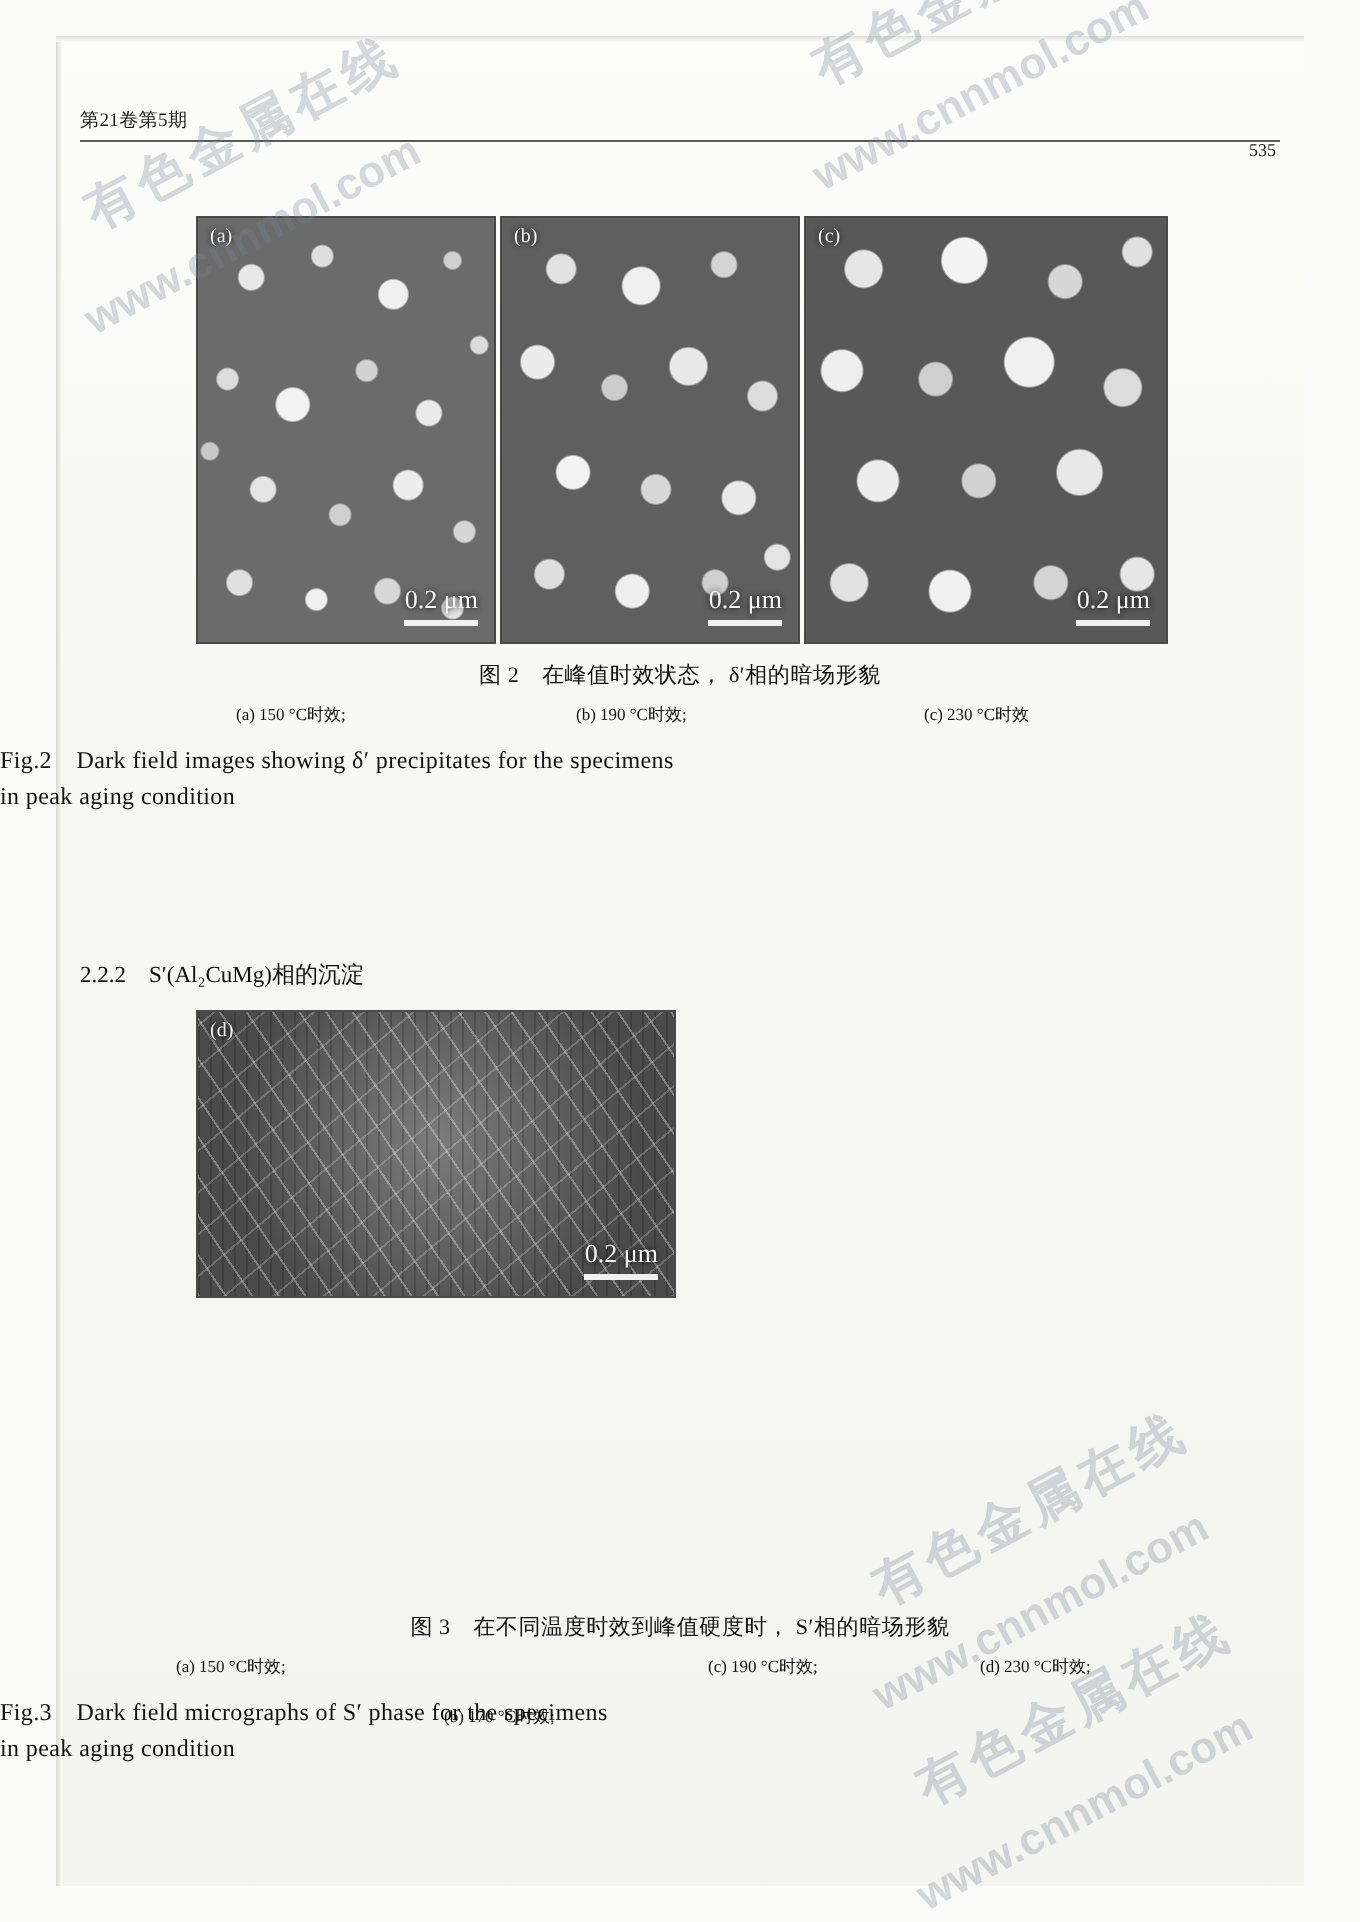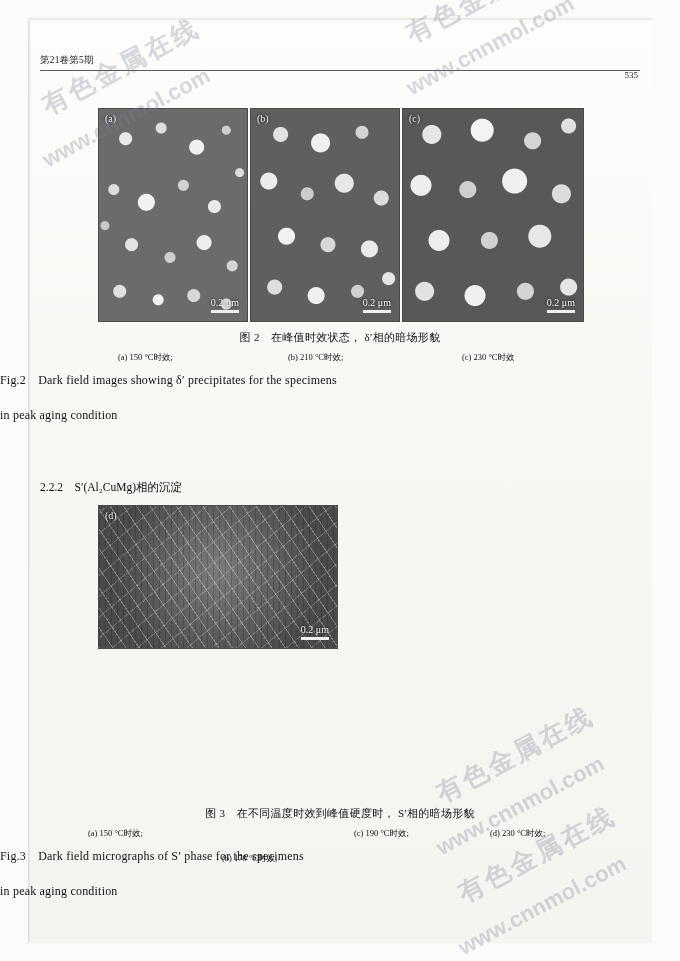--- a/index.html
+++ b/index.html
@@ -114,21 +114,21 @@
       radial-gradient(circle at 68% 86%, #d4d4d4 0 8px, transparent 9px),
       radial-gradient(circle at 92% 84%, #e6e6e6 0 8px, transparent 9px);
   }
   .panel-tag{
     position:absolute;left:6px;top:4px;
     color:#f2f2f2;font-size:10px;font-family:"Liberation Serif", serif;
     text-shadow:0 0 3px #000;
   }
   .scalebar{
     position:absolute;right:8px;bottom:8px;
-    color:#f5f5f5;font-size:10px;text-align:center;
+    color:#f5f5f5;font-size:13px;text-align:center;
     text-shadow:0 0 3px #000;
     font-family:"Liberation Serif", serif;
   }
   .scalebar .bar{
     display:block;height:3px;background:#f0f0f0;margin-top:2px;
     border-left:2px solid #f0f0f0;border-right:2px solid #f0f0f0;
   }
 
   
   .cap-cn{
@@ -136,21 +136,21 @@
     font-size:11px;color:#111;letter-spacing:.3px;
   }
   .cap-sub{
     position:absolute;width:100%;font-size:8.5px;color:#111;
   }
   .cap-sub span{position:absolute;}
   .cap-en{
     position:absolute;width:100%;text-align:left;
     font-size:12px;color:#111;letter-spacing:.2px;
   }
-  .cap-en .l2{display:block;margin-top:19px;font-family:Liberation Serif, serif;}
+  .cap-en .l2{display:block;margin-top:2px;font-family:Liberation Serif, serif;}
 
   
   .body-text{
     position:absolute;left:40px;top:424px;width:600px;
     font-size:11.5px;line-height:19px;color:#0d0d0d;
     text-align:justify;
   }
   .sec-head{
     position:absolute;left:40px;top:480px;
     font-size:11.5px;color:#0d0d0d;
@@ -251,21 +251,21 @@
       <span class="scalebar">
         <span>0.2 μm</span>
         <i class="bar"></i>
       </span>
     </div>
   </div>
 
   <div class="cap-cn" style="left:0;top:330px;">图 2　在峰值时效状态， δ′相的暗场形貌</div>
   <div class="cap-sub" style="left:0;top:352px;">
     <span style="left:118px;">(a)  150 °C时效;</span>
-    <span style="left:288px;">(b)  210 °C时效;</span>
+    <span style="left:288px;">(b)  190 °C时效;</span>
     <span style="left:462px;">(c)  230 °C时效</span>
   </div>
   <div class="cap-en" style="left:0;top:372px;">
     <span>Fig.2　Dark field images showing δ′ precipitates for the specimens</span>
     <span class="l2">in peak aging condition</span>
   </div>
 
   <div class="sec-head">2.2.2　S′(Al₂CuMg)相的沉淀</div>
 
   <div class="fig3-wrap">

